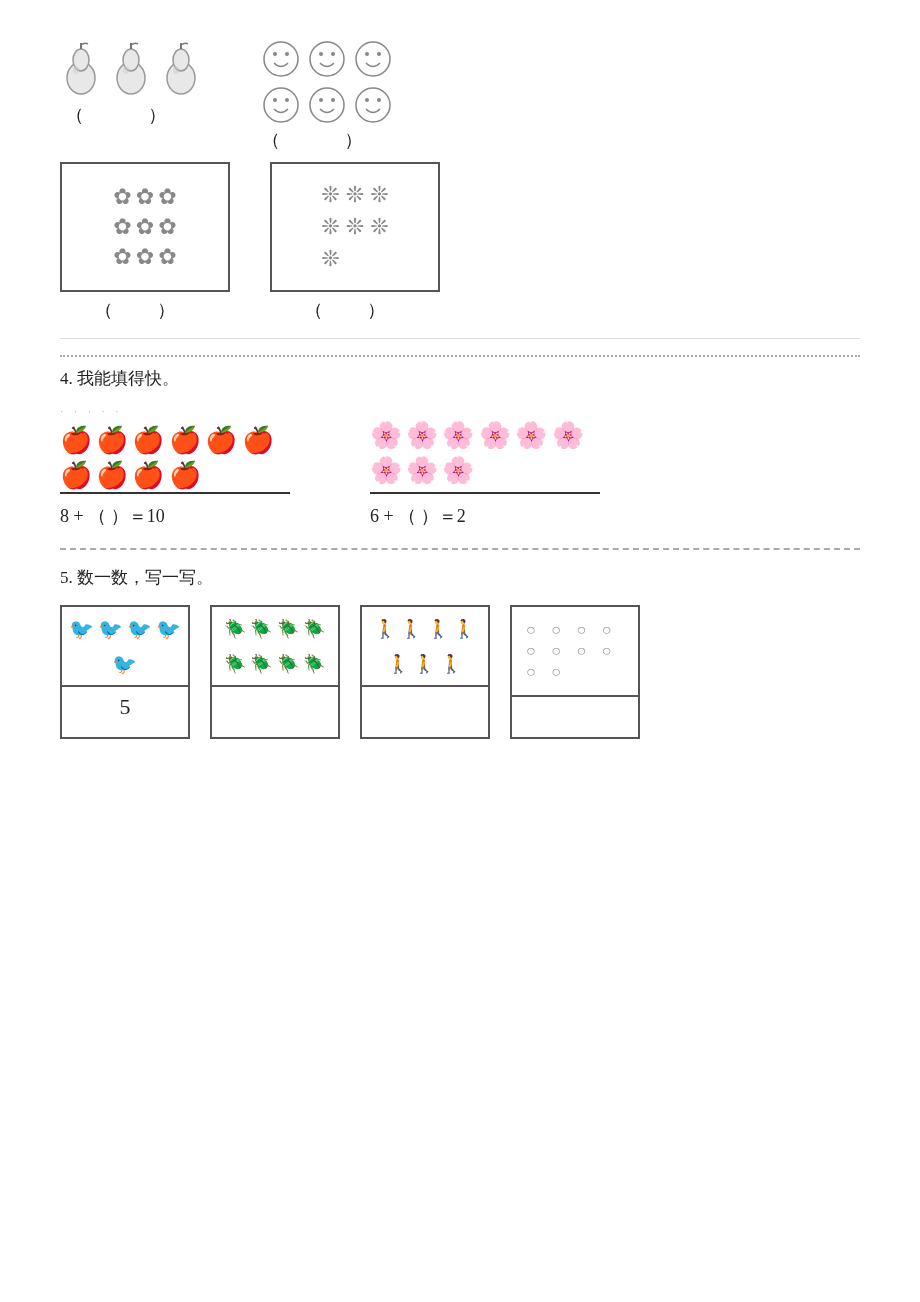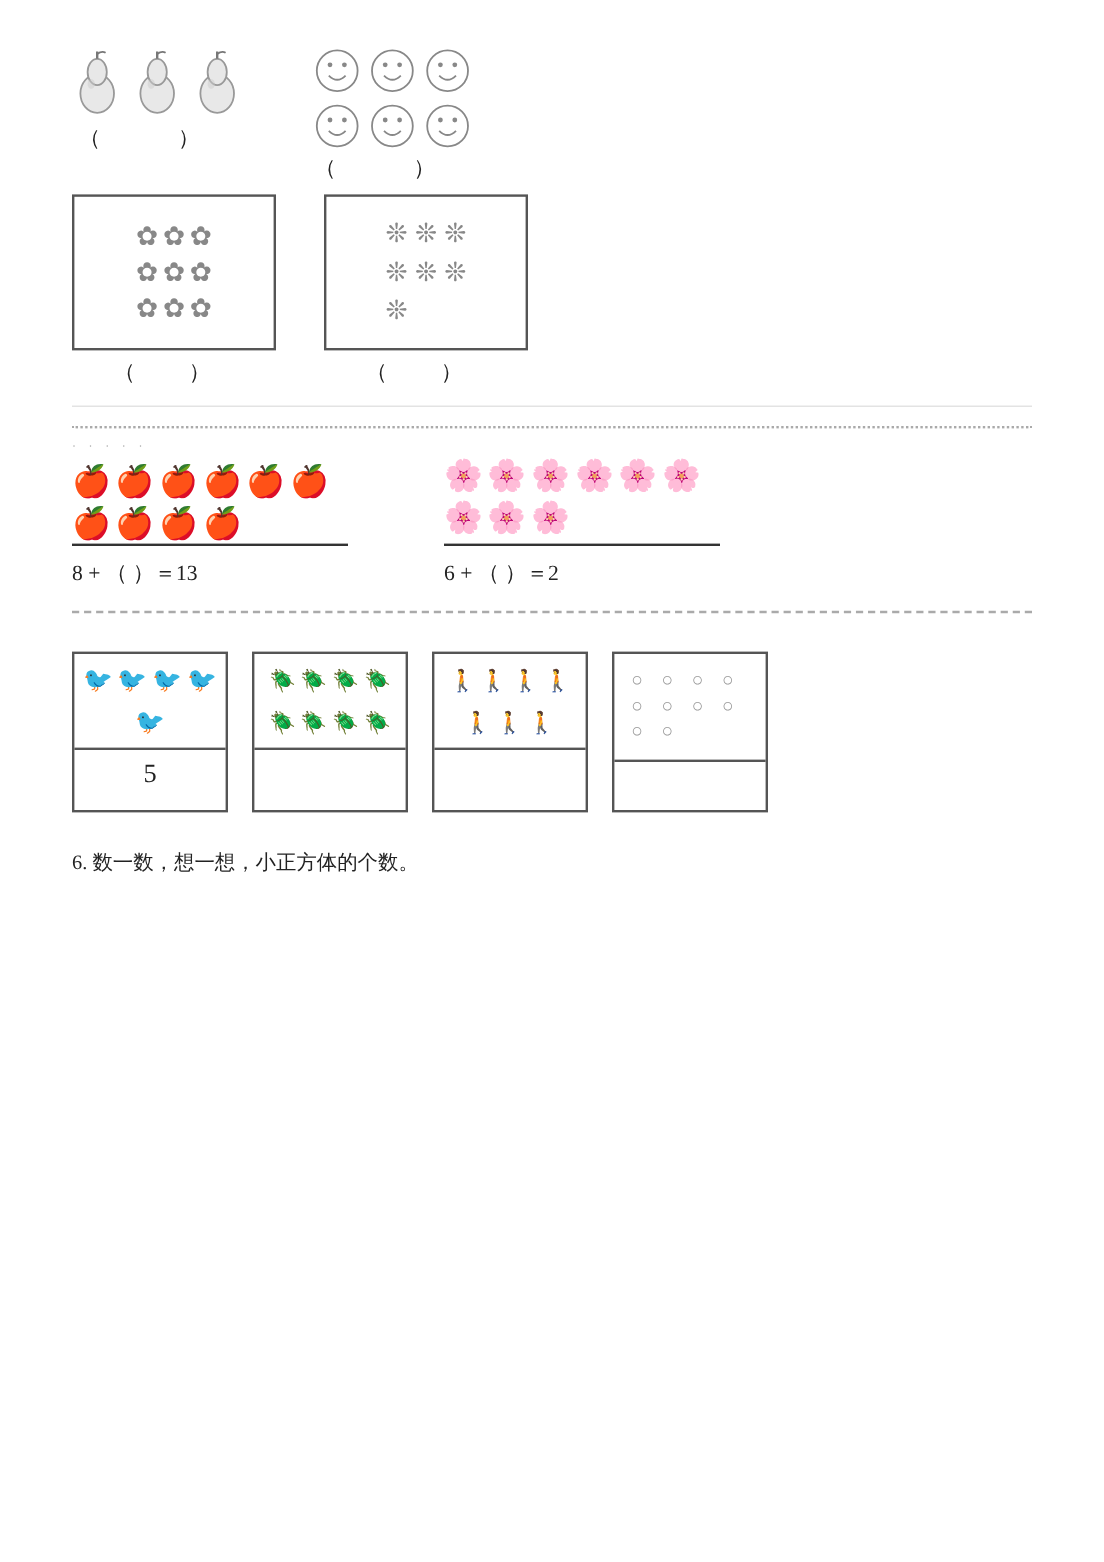--- a/index.html
+++ b/index.html
@@ -278,20 +278,21 @@
         <span style="font-size:22px; color:#888;"></span>
       </div>
     </div>
     <div style="font-size:18px; letter-spacing:20px; margin-top:6px;">（    ）</div>
   </div>
 </div>
 
 <hr style="border:none; border-top:1px solid #ddd; margin: 16px 0;">
 
 <div class="section4 dotted-top">
+  <div class="section-title">4. 我能填得快。</div>
 
   <div class="fill-fast">
 
     <div class="fill-group">
       <div class="fruit-img">
 
         <div style="width:100%; font-size:10px; color:#aaa; letter-spacing:4px; margin-bottom:4px;">· · · · ·</div>
         <div style="display:flex; flex-wrap:wrap; gap:4px;">
           <span style="font-size:26px;">🍎</span>
           <span style="font-size:26px;">🍎</span>
@@ -299,21 +300,21 @@
           <span style="font-size:26px;">🍎</span>
           <span style="font-size:26px;">🍎</span>
           <span style="font-size:26px;">🍎</span>
           <span style="font-size:26px;">🍎</span>
           <span style="font-size:26px;">🍎</span>
           <span style="font-size:26px;">🍎</span>
           <span style="font-size:26px;">🍎</span>
         </div>
       </div>
       <div class="underline"></div>
-      <div class="math-expr">8 + （      ）＝13</div>
+      <div class="math-expr">8 + （      ）＝10</div>
     </div>
 
     <div class="fill-group">
       <div class="fruit-img">
         <div style="display:flex; flex-wrap:wrap; gap:4px; align-items:center;">
           <span style="font-size:26px;">🌸</span>
           <span style="font-size:26px;">🌸</span>
           <span style="font-size:26px;">🌸</span>
           <span style="font-size:26px;">🌸</span>
           <span style="font-size:26px;">🌸</span>
@@ -323,20 +324,21 @@
           <span style="font-size:26px;">🌸</span>
         </div>
       </div>
       <div class="underline"></div>
       <div class="math-expr">6 + （      ）＝2</div>
     </div>
   </div>
 </div>
 
 <div class="section5">
+  <div class="section-title">5. 数一数，写一写。</div>
 
   <div class="count-write-row">
 
     <div class="count-card">
       <div class="card-top">
         <span style="font-size:20px;">🐦</span>
         <span style="font-size:20px;">🐦</span>
         <span style="font-size:20px;">🐦</span>
         <span style="font-size:20px;">🐦</span>
         <span style="font-size:20px;">🐦</span>
@@ -393,16 +395,15 @@
         </div>
       </div>
       <div class="card-bottom">
         <span></span>
       </div>
     </div>
   </div>
 </div>
 
 <div class="section6">
-  <div class="section-title">6. 数一数，想一想，小正方体的个数。</div>
 
   <div style="height: 200px;"></div>
 </div>
 
 </body></html>

